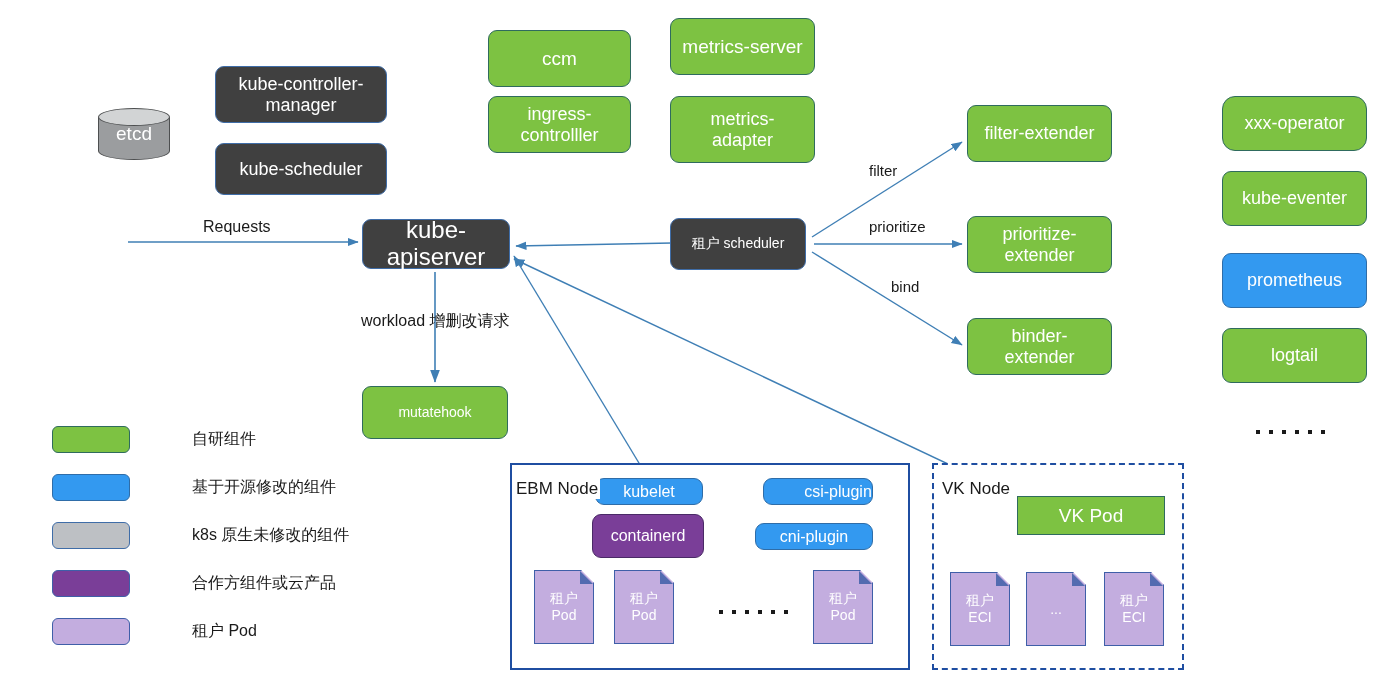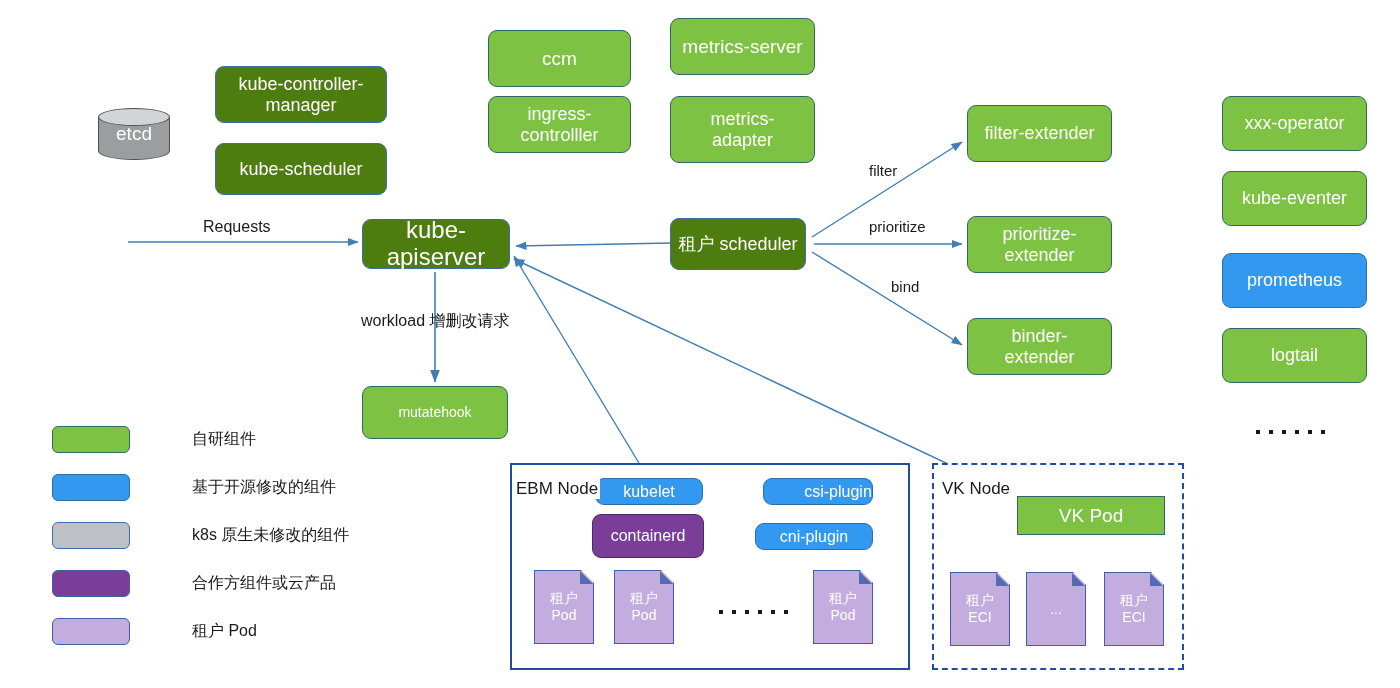--- a/index.html
+++ b/index.html
@@ -41,21 +41,21 @@
   }
   .green {
     background: #7dc242;
     border: 1.6px solid #2f6b5e;
   }
   .blue {
     background: #3399f0;
     border: 1.6px solid #2f6da8;
   }
   .grey {
-    background: #4d7c0f;
+    background: #404040;
     border: 1.6px solid #3f6da8;
   }
   .purple {
     background: #7a3e98;
     border: 1.6px solid #4a2a66;
   }
   .sq { border-radius: 0; }
 
   
   .pod {
@@ -222,33 +222,33 @@
   <div class="node rounded green" style="left:488px; top:30px; width:143px; height:57px; font-size:19px;">ccm</div>
 
   <div class="node rounded green" style="left:670px; top:18px; width:145px; height:57px; font-size:19px;">metrics-server</div>
 
   <div class="node rounded green" style="left:488px; top:96px; width:143px; height:57px; font-size:18px;">ingress-
 controlller</div>
 
   <div class="node rounded green" style="left:670px; top:96px; width:145px; height:67px; font-size:18px;">metrics-
 adapter</div>
 
-  <div class="node rounded grey" style="left:670px; top:218px; width:136px; height:52px; font-size:18px;">租户 scheduler</div>
+  <div class="node rounded grey" style="left:670px; top:218px; width:136px; height:52px; font-size:14px;">租户 scheduler</div>
 
   <div class="node rounded green" style="left:967px; top:105px; width:145px; height:57px; font-size:18px;">filter-extender</div>
 
   <div class="node rounded green" style="left:967px; top:216px; width:145px; height:57px; font-size:18px;">prioritize-
 extender</div>
 
   <div class="node rounded green" style="left:967px; top:318px; width:145px; height:57px; font-size:18px;">binder-
 extender</div>
 
   <div class="node rounded green" style="left:362px; top:386px; width:146px; height:53px; font-size:14px;">mutatehook</div>
 
-  <div class="node rounded green" style="left:1222px; top:96px; width:145px; height:55px; font-size:18px;">xxx-operator</div>
+  <div class="node rounded green" style="left:1222px; top:96px; width:145px; height:55px; font-size:18px;border-radius:13px;">xxx-operator</div>
 
   <div class="node rounded green" style="left:1222px; top:171px; width:145px; height:55px; font-size:18px;">kube-eventer</div>
 
   <div class="node rounded blue" style="left:1222px; top:253px; width:145px; height:55px; font-size:18px;">prometheus</div>
 
   <div class="node rounded green" style="left:1222px; top:328px; width:145px; height:55px; font-size:18px;">logtail</div>
 
   <div class="dots" style="left:1256px; top:430px;">
     <i></i>
       <i></i>

